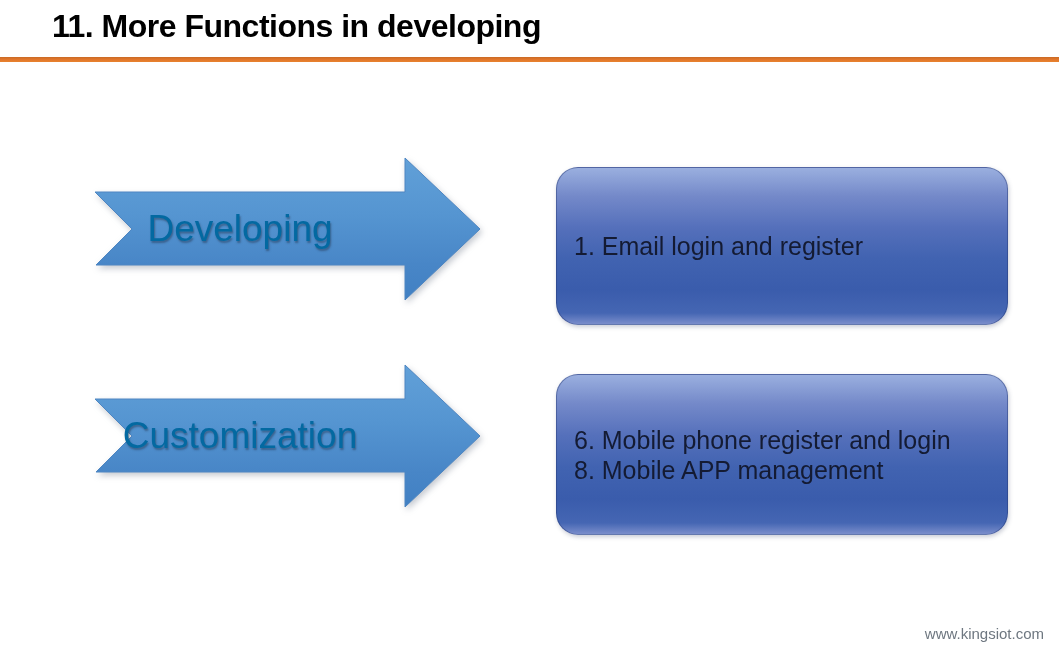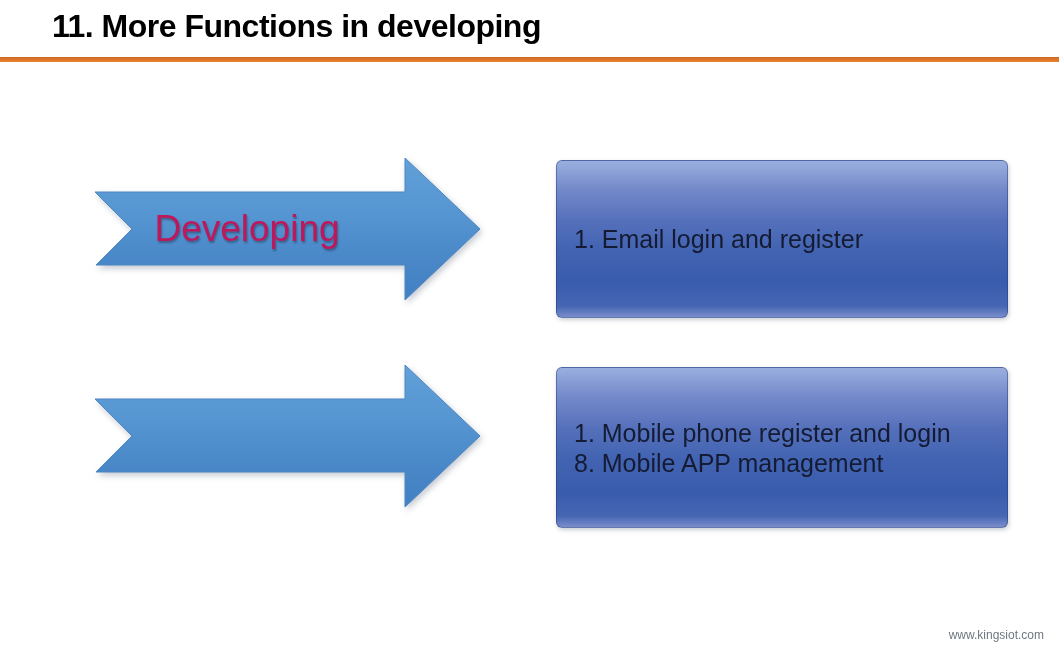--- a/index.html
+++ b/index.html
@@ -39,67 +39,68 @@
     position: absolute;
     left: 90px;
     width: 392px;
     height: 150px;
     filter: drop-shadow(2px 3px 3px rgba(90, 100, 120, 0.35));
   }
   .arrow-svg.arrow-1 { top: 152px; }
   .arrow-svg.arrow-2 { top: 359px; }
   .arrow-label {
     position: absolute;
-    left: 92px;
+    left: 85px;
     width: 310px;
     height: 73px;
     display: flex;
     align-items: center;
     justify-content: center;
     font-size: 37px;
-    color: #be185d;
+    color: #0369a1;
     text-shadow: 1px 2px 2px rgba(40, 60, 90, 0.55);
     white-space: nowrap;
   }
   .arrow-label.label-1 { top: 192px; }
   .arrow-label.label-2 { top: 399px; }
   .feature-box {
     position: absolute;
     left: 556px;
     width: 452px;
-    border-radius: 6px;
+    border-radius: 22px;
     background: linear-gradient(180deg,
       #9aafdf 0%,
       #7489c9 18%,
       #5570bb 38%,
       #4163b1 58%,
       #3a5cac 78%,
       #4566b3 93%,
       #7a8dcb 100%);
     border: 1px solid rgba(35, 55, 115, 0.45);
     box-shadow: 1px 2px 4px rgba(80, 90, 120, 0.30);
     box-sizing: border-box;
     display: flex;
     flex-direction: column;
     justify-content: center;
     padding-left: 17px;
+    margin-top: 7px;
   }
   .feature-box.box-1 { top: 160px; height: 158px; }
   .feature-box.box-2 { top: 367px; height: 161px; }
   .feature-line {
     font-size: 25px;
     line-height: 30px;
     color: #141b33;
     white-space: nowrap;
   }
   .footer-url {
     position: absolute;
     right: 24px;
     bottom: 7px;
-    font-size: 12px;
+    font-size: 15px;
     color: #6e7780;
     white-space: nowrap;
   }
 </style>
 </head>
 <body>
 
 <div class="slide">
 
   <h1 class="slide-title">11. More Functions in developing</h1>
@@ -126,21 +127,22 @@
     <defs>
       <linearGradient id="arrowGrad2" x1="0" y1="0" x2="0" y2="1">
         <stop offset="0%" stop-color="#61a0d8"></stop>
         <stop offset="40%" stop-color="#5595d1"></stop>
         <stop offset="75%" stop-color="#4886c7"></stop>
         <stop offset="100%" stop-color="#4180c3"></stop>
       </linearGradient>
     </defs>
     <polygon points="5,40 315,40 315,6 390,77 315,148 315,113 6,113 42,77" fill="url(#arrowGrad2)" stroke="#4e86c2" stroke-width="1"></polygon>
   </svg>
+  <div class="arrow-label label-2">Customization</div>
 
   <div class="feature-box box-2">
-    <div class="feature-line">1. Mobile phone register and login</div>
+    <div class="feature-line">6. Mobile phone register and login</div>
     <div class="feature-line">8. Mobile APP management</div>
   </div>
 
   <div class="footer-url">www.kingsiot.com</div>
 
 </div>
 
 </body></html>

